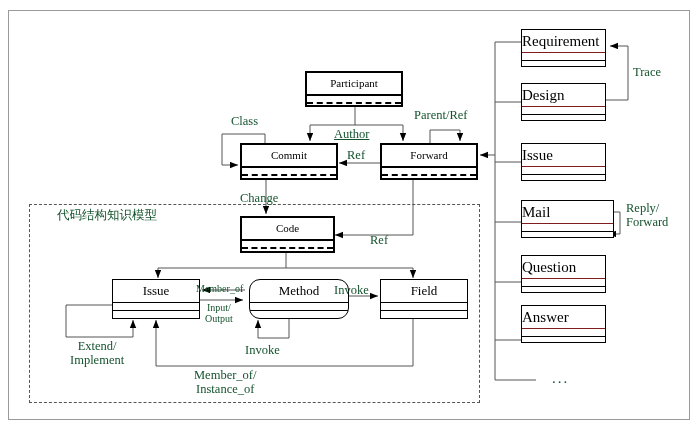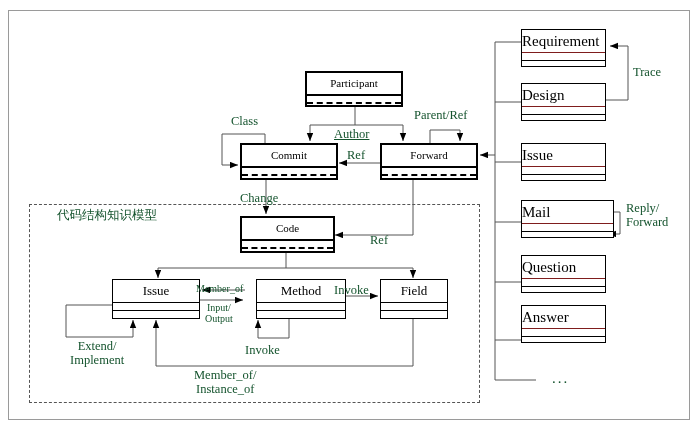--- a/index.html
+++ b/index.html
@@ -118,27 +118,27 @@
     <div class="ttl">Code</div>
     <div class="band"></div>
   </div>
 
   <div class="cmbox" style="left:112px;top:279px;width:88px;height:40px;">
     <div class="ttl">Issue</div>
     <div class="r1"></div>
     <div class="r2"></div>
   </div>
 
-  <div class="cmbox" style="left:256px;top:279px;width:90px;height:40px;">
+  <div class="cmbox" style="left:249px;top:279px;width:100px;height:40px;border-radius:11px;">
     <div class="ttl">Method</div>
     <div class="r1"></div>
     <div class="r2"></div>
   </div>
 
-  <div class="cmbox" style="left:380px;top:279px;width:68px;height:40px;">
+  <div class="cmbox" style="left:380px;top:279px;width:88px;height:40px;">
     <div class="ttl">Field</div>
     <div class="r1"></div>
     <div class="r2"></div>
   </div>
 
   <div class="docbox" style="left:521px;top:29px;width:85px;height:38px;">
     <div class="ttl">Requirement</div>
     <div class="r1"></div>
     <div class="r2"></div>
   </div>

